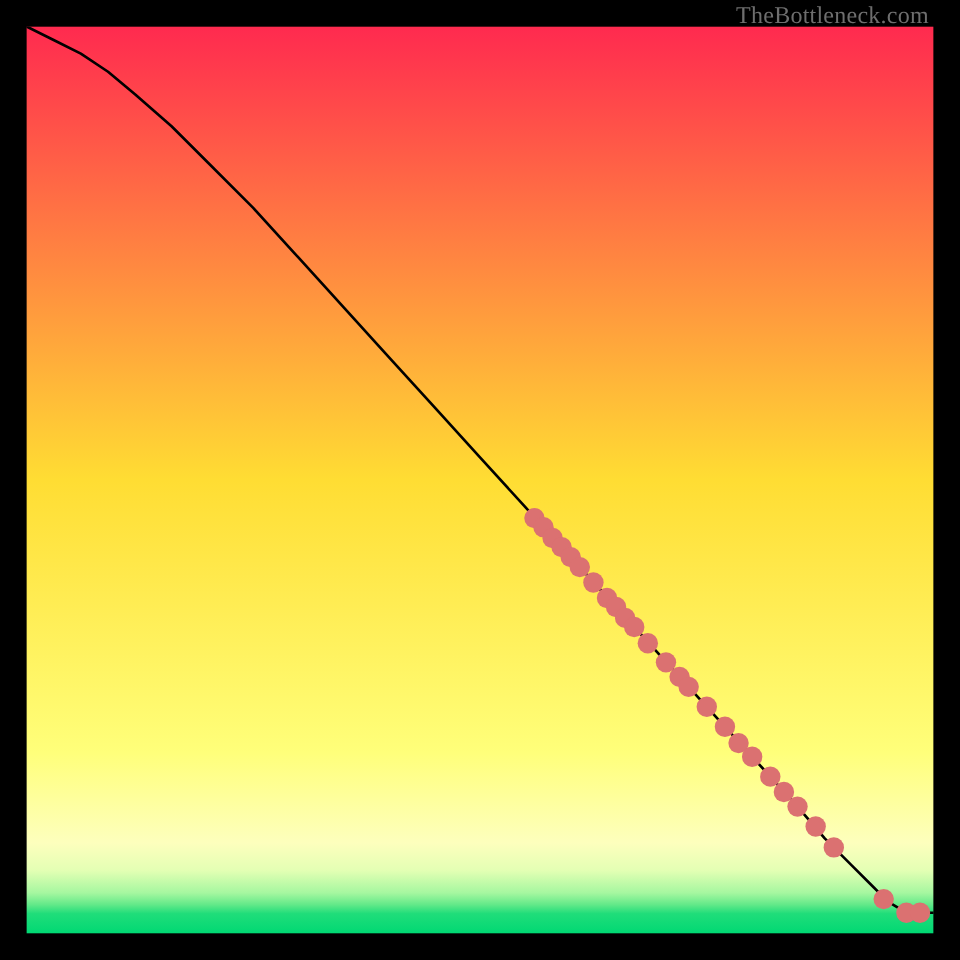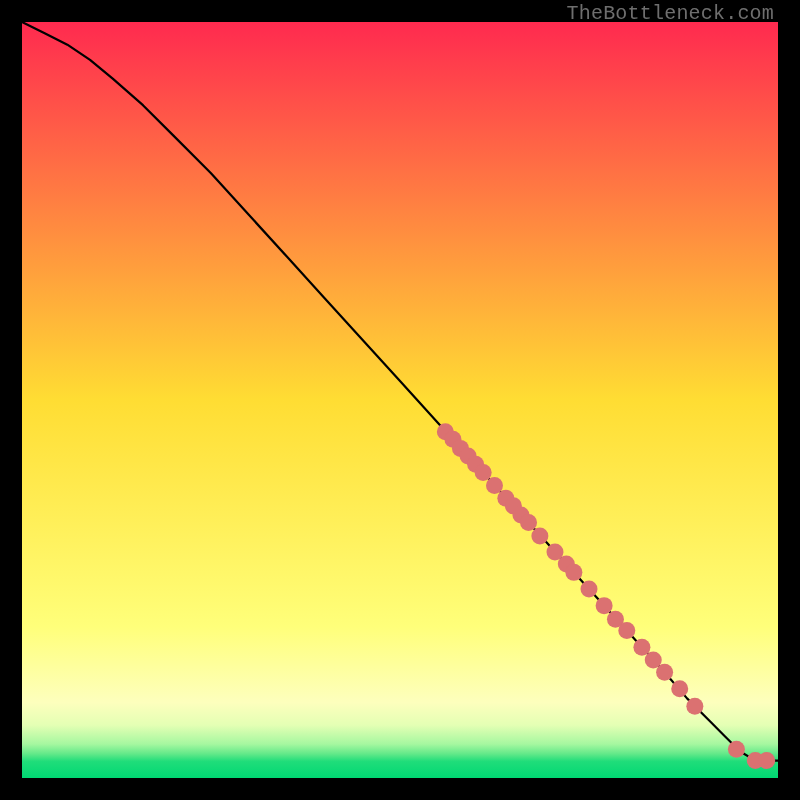--- a/index.html
+++ b/index.html
@@ -15,21 +15,21 @@
     left: 22px;
     top: 22px;
     width: 756px;
     height: 756px;
     background: #000;
   }
   .watermark {
     position: absolute;
     top: 2px;
     right: 26px;
-    font-family: Liberation Mono, monospace;
+    font-family: Liberation Serif, serif;
     font-size: 20px;
     font-weight: 500;
     color: #6e6e6e;
     letter-spacing: 0.2px;
   }
 </style>
 </head>
 <body>
 
 <div class="frame">

